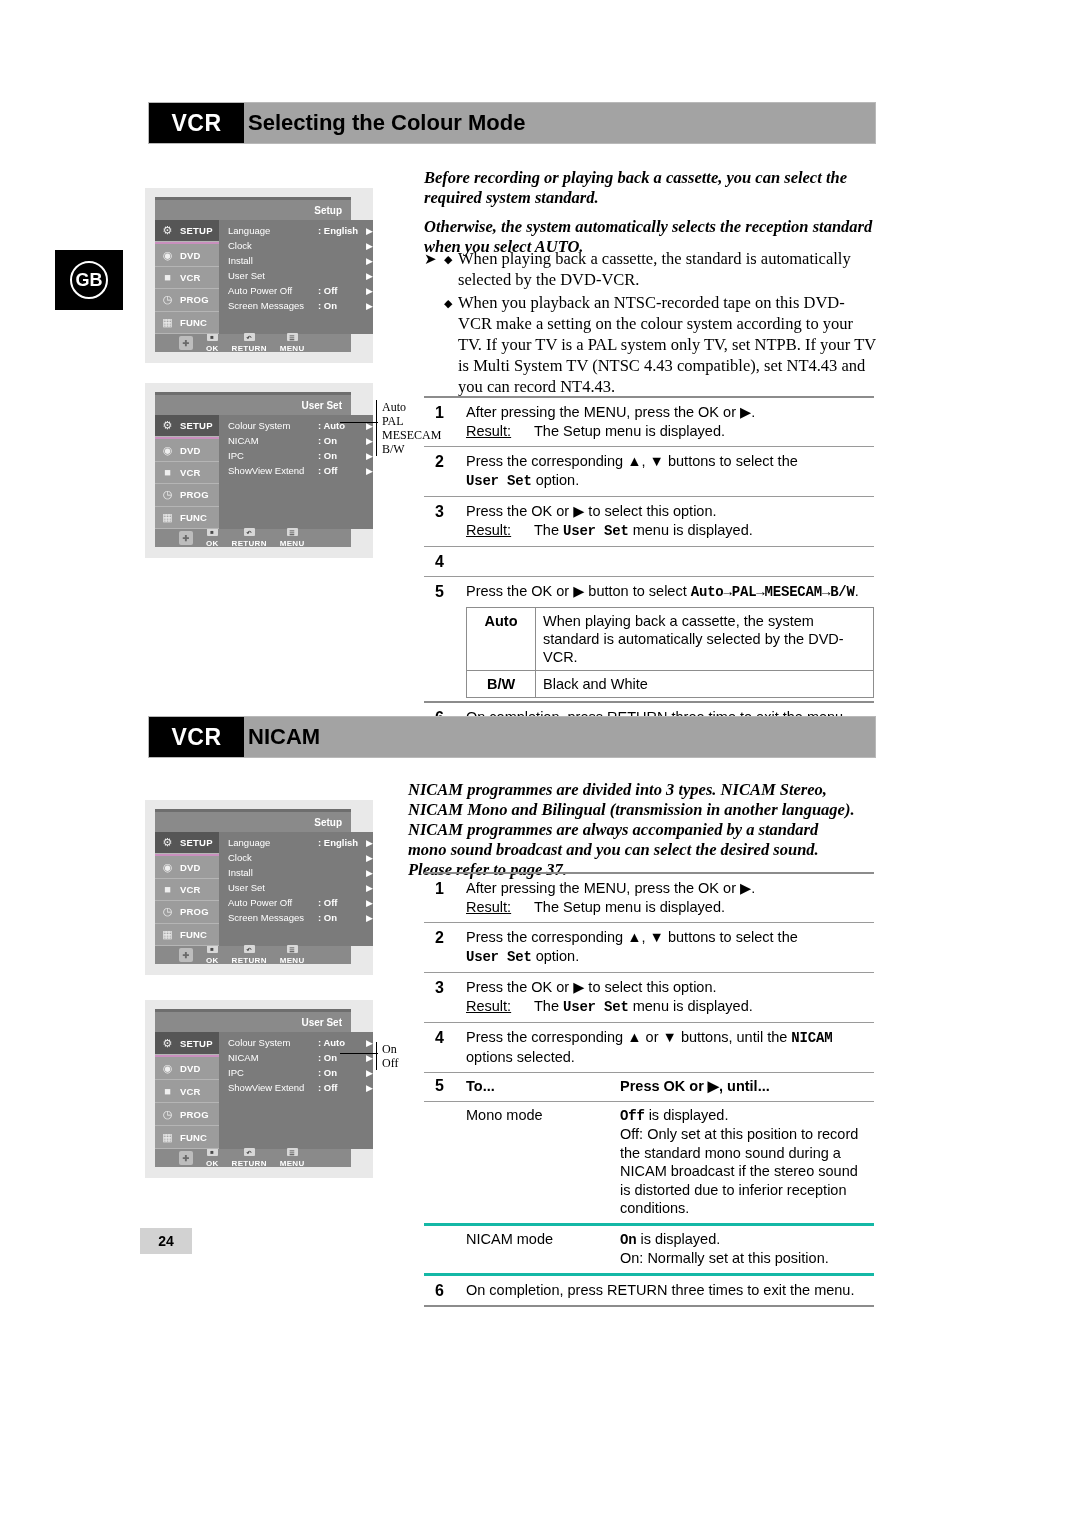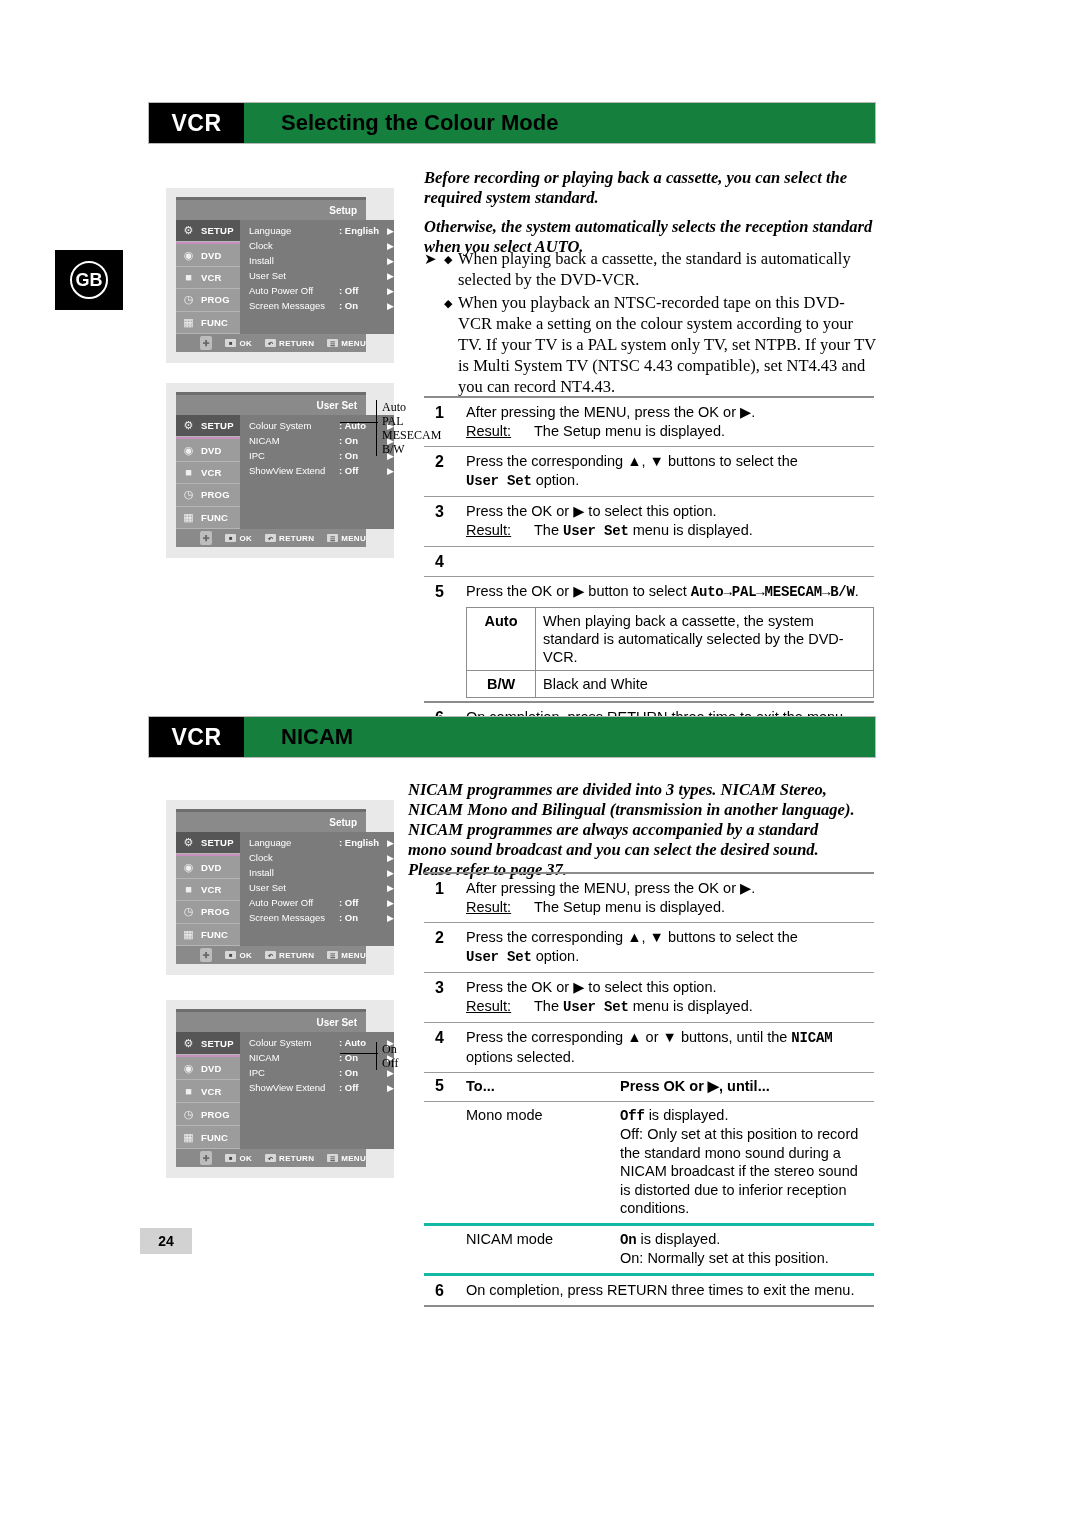--- a/index.html
+++ b/index.html
@@ -62,25 +62,25 @@
     color: #fff;
     width: 95px;
     display: flex;
     align-items: center;
     justify-content: center;
     font-size: 23px;
     font-weight: bold;
     letter-spacing: 0.5px;
   }
   .section-head .title {
-    background: #15803d;
+    background: #a3a3a3;
     flex: 1;
     display: flex;
     align-items: center;
-    padding-left: 37px;
+    padding-left: 4px;
     font-size: 22px;
     font-weight: bold;
     color: #000;
   }
 
   
   .intro {
     position: absolute;
     font-family: "Liberation Serif", serif;
     font-style: italic;
@@ -196,23 +196,22 @@
     box-sizing: border-box;
   }
   .tbl2 .ca { width: 150px; }
   .tbl2 tr.hdr td { font-weight: bold; border-bottom: 1px solid #9a9a9a; }
   .tbl2 tr.sep td { border-bottom: 3px solid #14b8a6; }
 
   
   .shot {
     position: absolute;
     background: #e9e9e9;
-    padding: 9px 28px 11px 10px;
-    box-sizing: border-box;
-    margin-left: 21px;
+    padding: 9px 22px 11px 10px;
+    box-sizing: border-box;
   }
   .shot-inner {
     background: #7b7b7b;
     width: 100%;
     height: 100%;
     display: flex;
     flex-direction: column;
     position: relative;
     box-sizing: border-box;
     border-top: 3px solid #6e6e6e;
@@ -294,21 +293,21 @@
     display: flex;
     align-items: center;
     gap: 13px;
     padding-left: 24px;
     box-sizing: border-box;
     font-size: 8px;
     font-weight: bold;
     color: #ffffff;
     letter-spacing: 0.3px;
   }
-  .fitem { display: flex; align-items: center; gap: 3px; }
+  .fitem { display: flex; align-items: center; gap: 3px; flex-direction: column; }
   .fkey {
     background: #d8d8d8;
     color: #4a4a4a;
     width: 11px;
     height: 8px;
     display: inline-flex;
     align-items: center;
     justify-content: center;
     font-size: 6px;
     border-radius: 1px;

